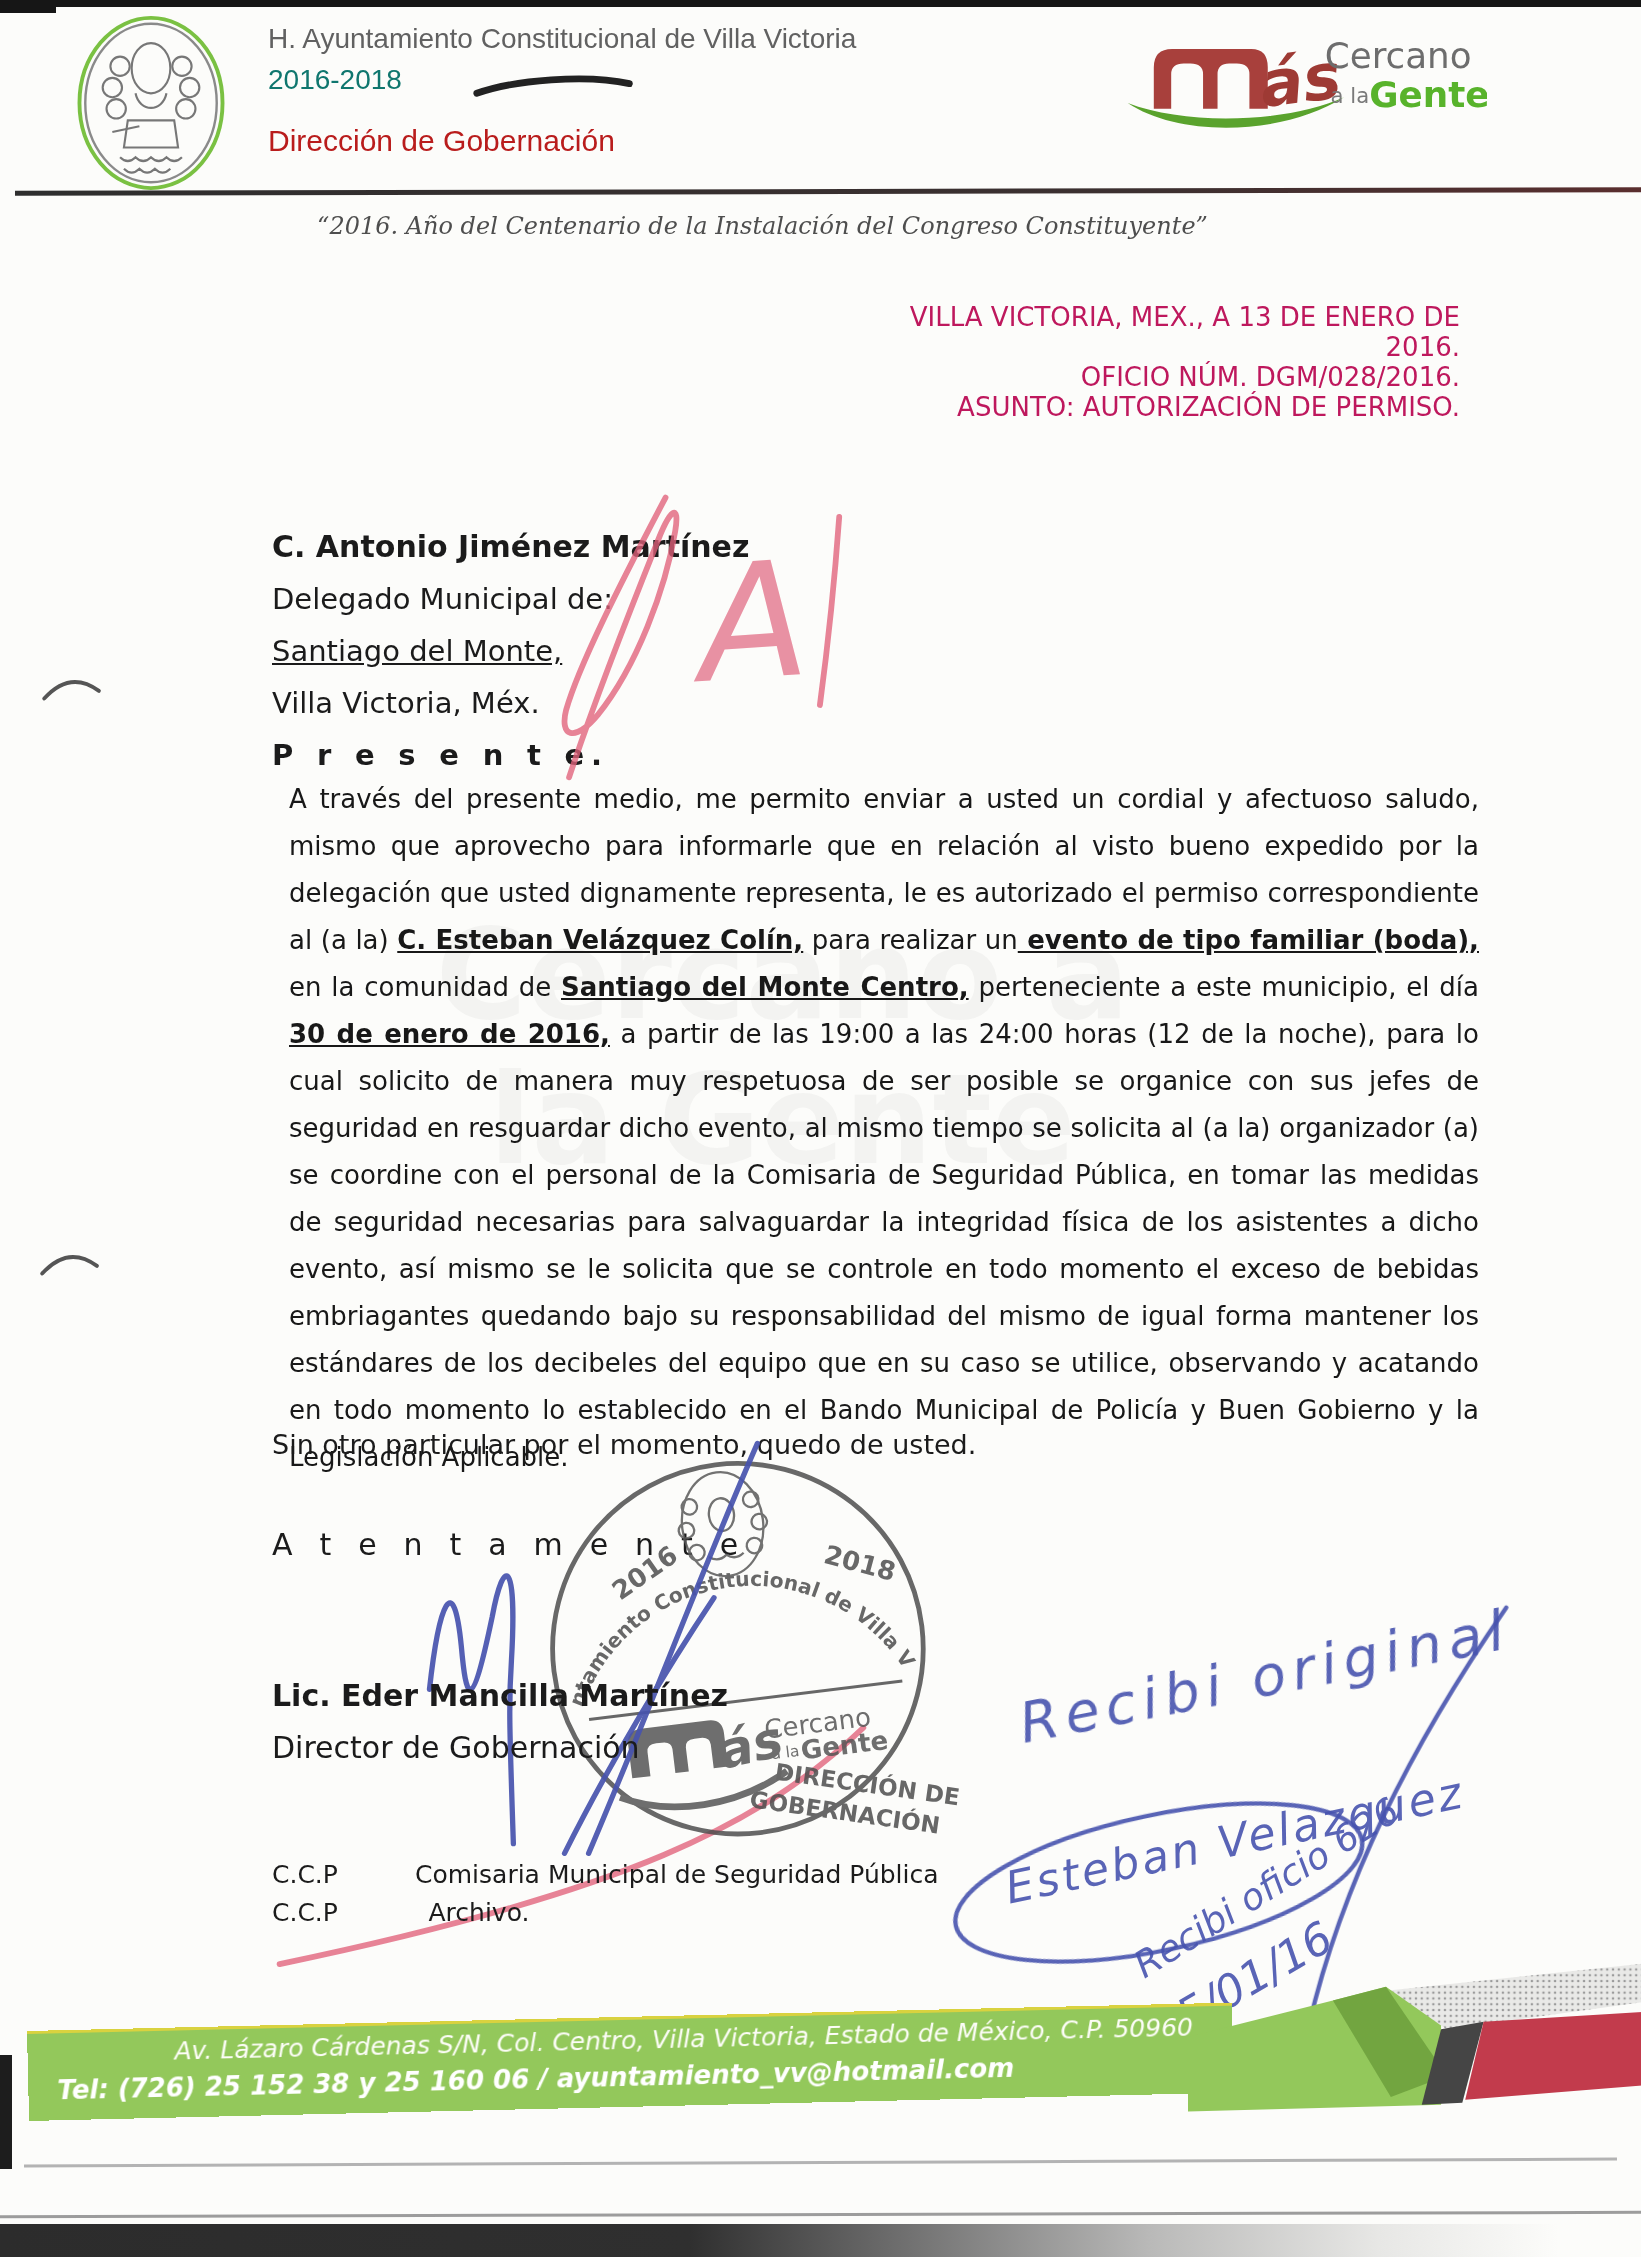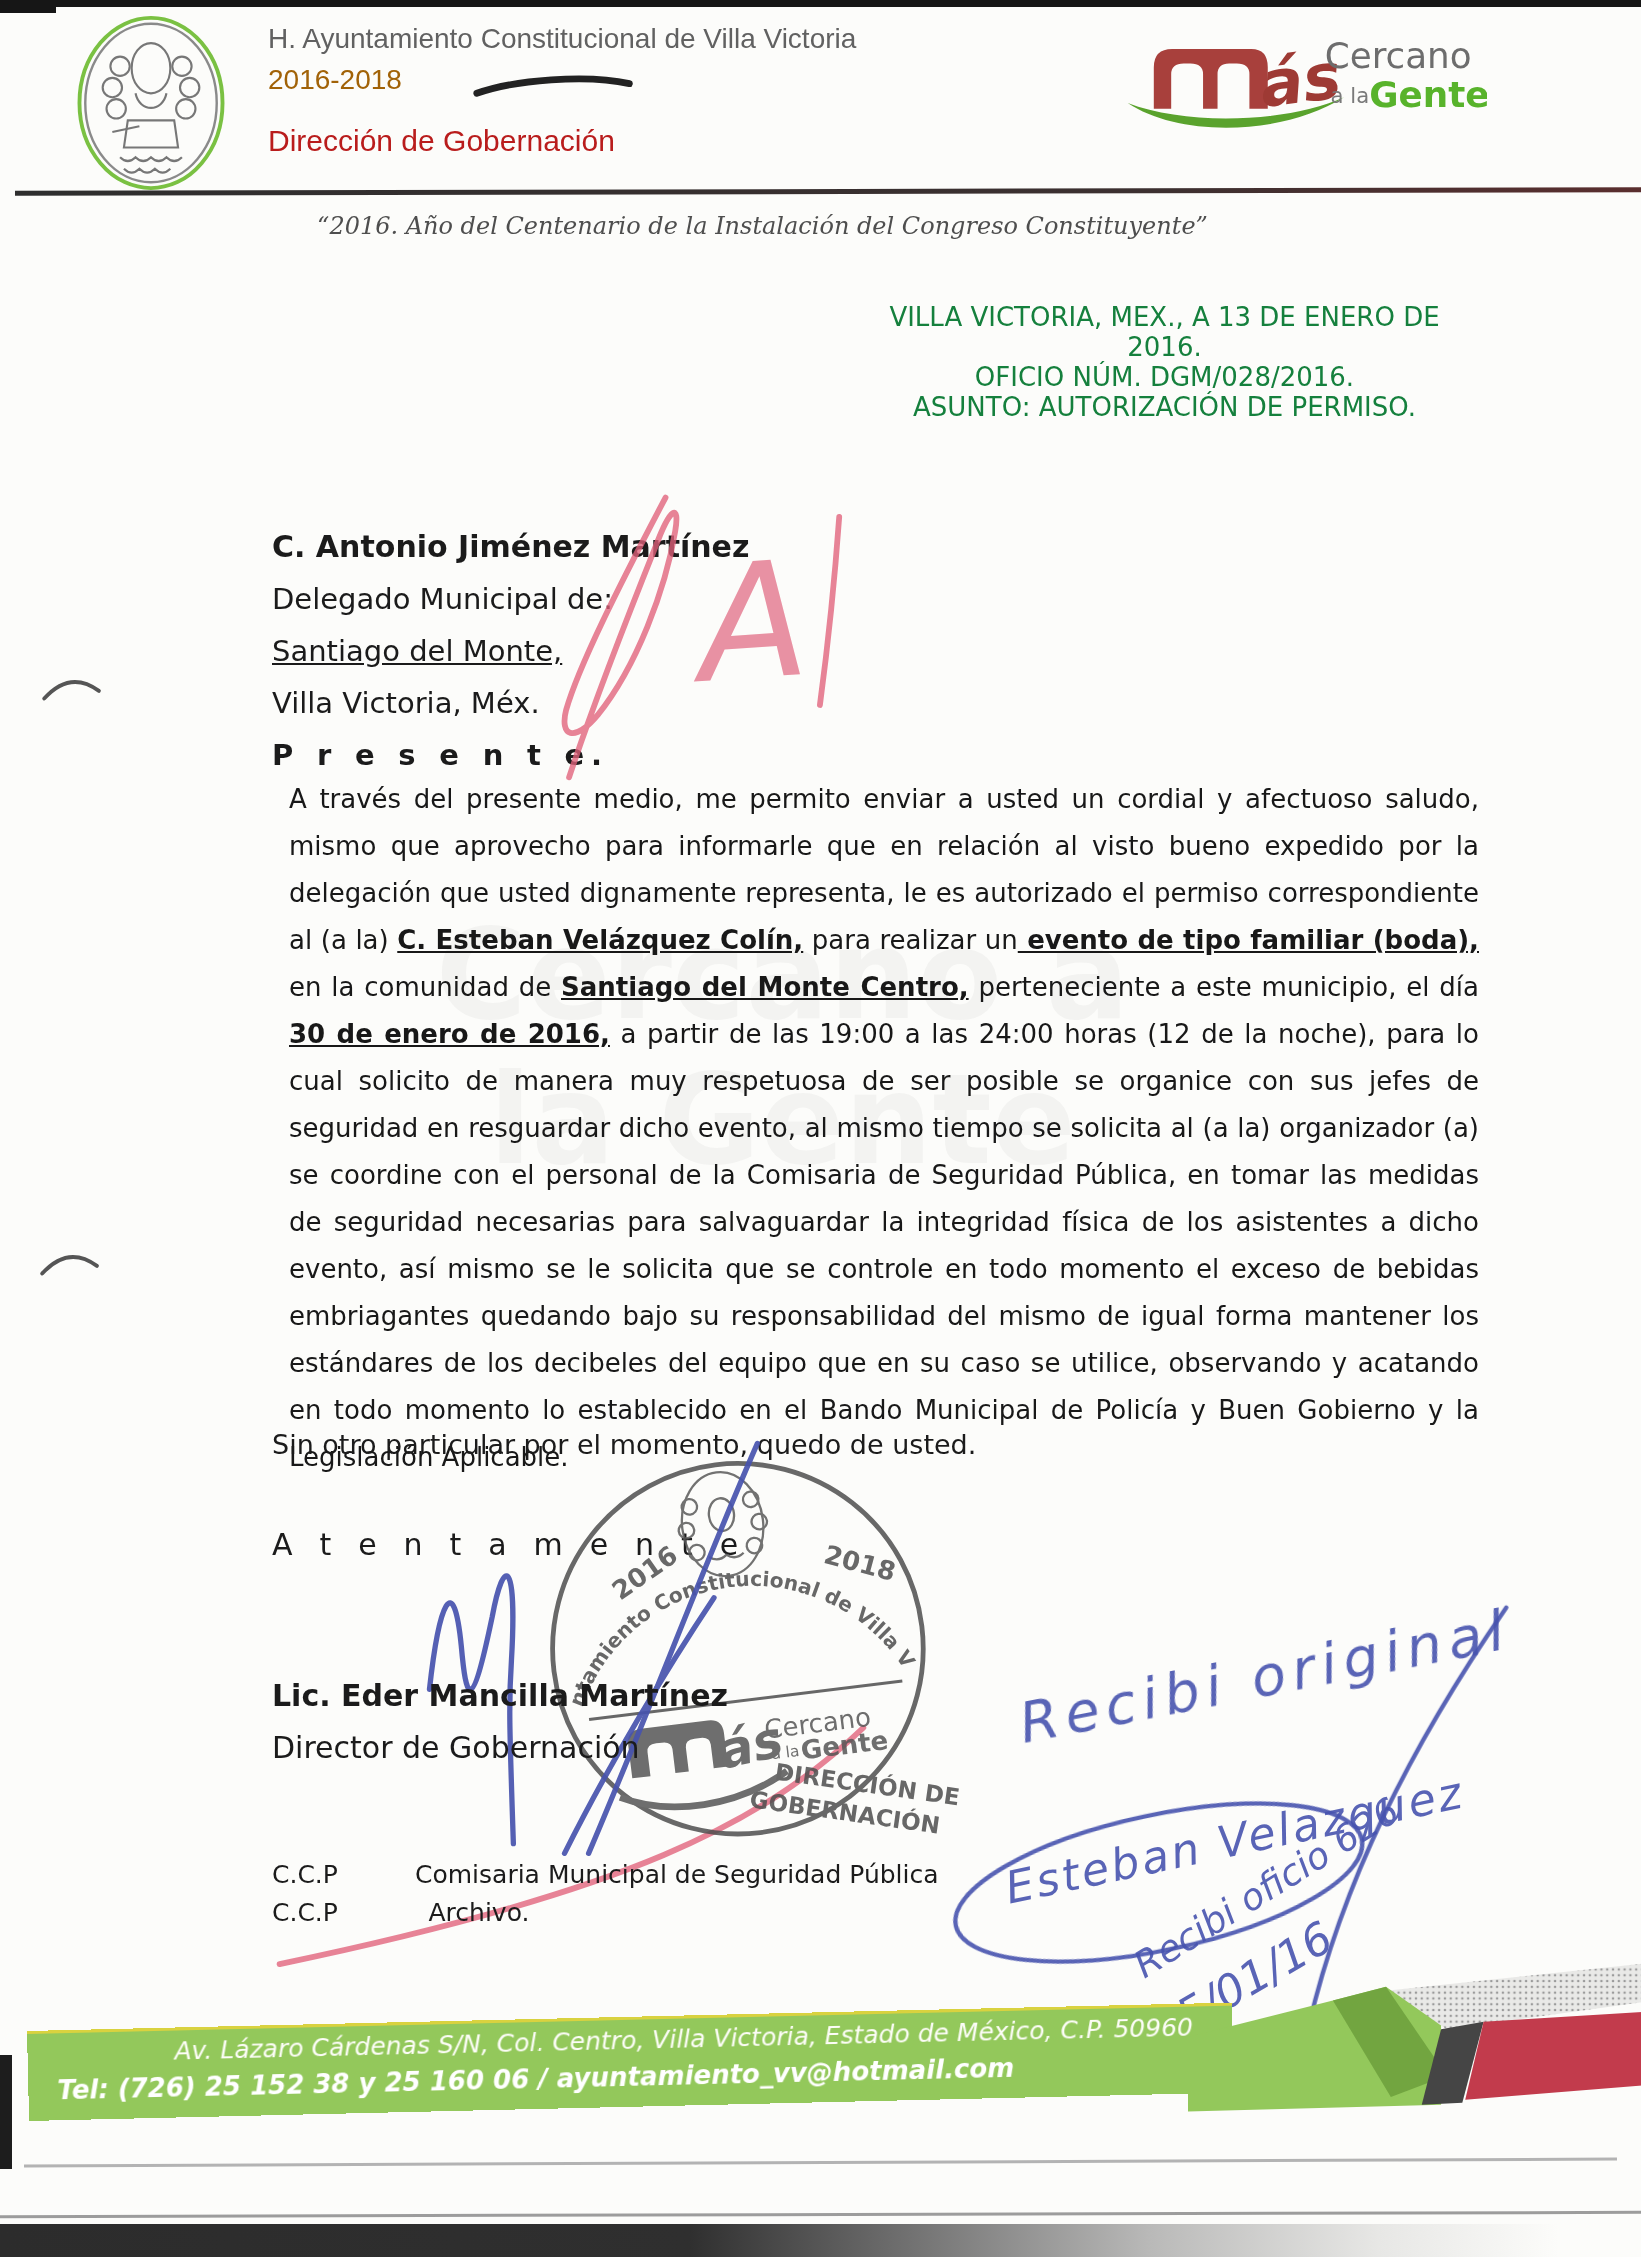--- a/index.html
+++ b/index.html
@@ -12,28 +12,28 @@
   
   .top-edge{left:0;top:0;width:1641px;height:6.8px;background:#161616;}
   .top-edge-corner{left:0;top:0;width:56px;height:12.6px;background:#161616;}
   .left-edge-bar{left:0;top:2055px;width:11.6px;height:114px;background:#1d1d1d;}
   .page-line-a{left:24px;top:2161px;width:1593px;height:2.9px;background:#b3b3b3;transform:rotate(-0.25deg);}
   .page-line-b{left:0;top:2213px;width:1641px;height:2.9px;background:#9c9c9c;transform:rotate(-0.15deg);}
   .bottom-dark{left:0;top:2224px;width:1641px;height:34px;
     background:linear-gradient(90deg,#2c2c2c 0%,#2f2f2f 42%,#6f6f6f 55%,#b9b9b8 70%,#e7e7e5 84%,#fcfcfa 95%);}
   
   .hdr-org{left:268px;top:23px;font-family:"Liberation Sans",sans-serif;font-size:28px;color:#616161;}
-  .hdr-period{left:268px;top:64px;font-family:"Liberation Sans",sans-serif;font-size:28px;color:#a16207;}
+  .hdr-period{left:268px;top:64px;font-family:"Liberation Sans",sans-serif;font-size:28px;color:#0f766e;}
   .hdr-dept{left:268px;top:124px;font-family:"Liberation Sans",sans-serif;font-size:30px;color:#b91c1c;}
   .divider{left:14.5px;top:189px;width:1627px;height:4.8px;
     background:linear-gradient(90deg,#2e2e2e 0%,#3c3030 70%,#5a2e2e 100%);transform:rotate(-0.12deg);}
   .motto{left:0;top:212px;width:1525px;text-align:center;
     font-family:"DejaVu Serif",serif;font-style:italic;font-size:24px;color:#4e4e4e;}
   
-  .meta{left:869px;top:302px;width:591px;text-align:center;font-size:26px;line-height:30px;color:#15803d;}
+  .meta{left:869px;top:302px;width:591px;text-align:right;font-size:26px;line-height:30px;color:#be185d;}
   
   .recipient{left:272px;top:521px;font-size:29px;line-height:52px;}
   .recipient .r-name{font-weight:bold;font-size:30px;}
   .recipient .r-community{text-decoration:underline;}
   .recipient .r-presente{font-weight:bold;letter-spacing:6.8px;}
   
   .letter-body{left:272px;top:759px;width:1190px;margin:17px;
     font-size:26px;line-height:47px;text-align:justify;color:#181818;}
   .letter-body span.b{font-weight:bold;}
   .letter-body span.u{text-decoration:underline;}

